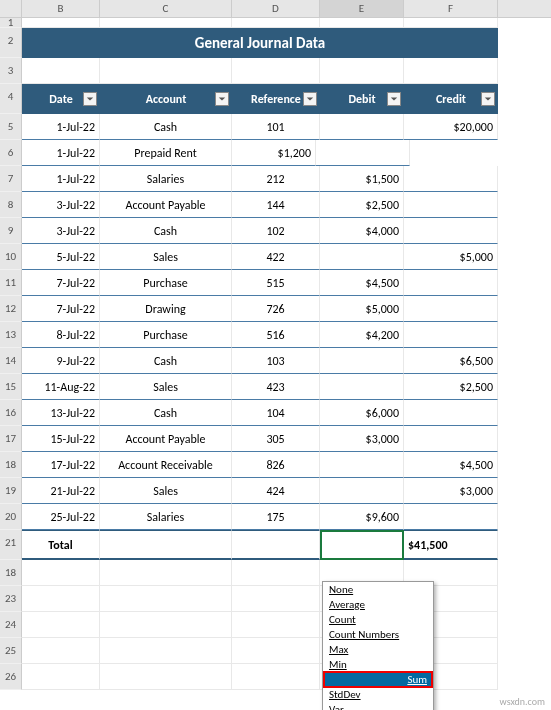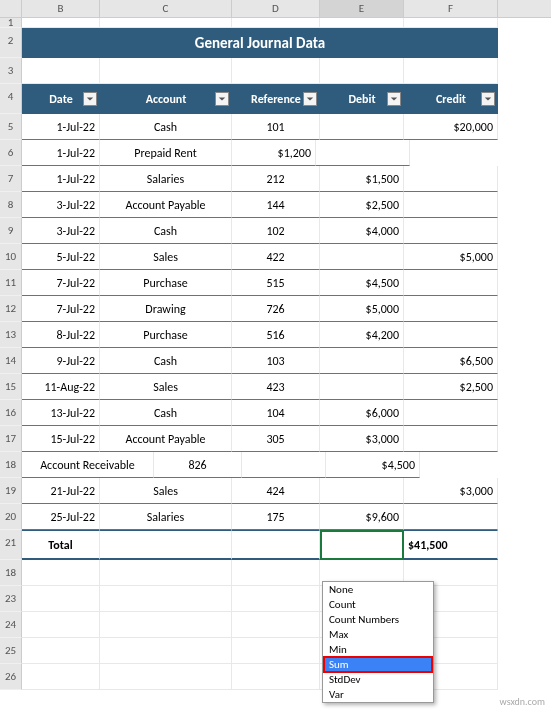--- a/index.html
+++ b/index.html
@@ -36,22 +36,22 @@
     .data-cell { border-bottom: 1px solid #4a7ba6; justify-content: center; }
     .data-cell.right { justify-content: flex-end; }
     .data-cell.cB { justify-content: flex-end; }
     
     .total-row .cell { border-top: 1px solid #2f5b7c; border-bottom: 2px solid #2f5b7c; font-weight: bold; text-align: right; }
     .total-row .cB { justify-content: center; font-weight: bold; }
     
     .active-cell { border: 2px solid #1a7a3e !important; position: relative; }
     
     .context-menu { position: absolute; left: 322px; top: 581px; width: 112px; background: #fff; border: 1px solid #999; box-shadow: 2px 2px 4px rgba(0,0,0,0.3); font-size: 11px; z-index: 10; }
-    .context-menu-item { padding: 1px 6px; line-height: 13px; }
-    .context-menu-item.selected { background: #3b82f6; color: #fff; }
+    .context-menu-item { padding: 1px 6px; line-height: 13px; text-decoration: underline; }
+    .context-menu-item.selected { background: #0369a1; color: #fff; text-align: right; }
     .context-menu-item.highlighted { border: 2px solid #e00; padding: 0 4px; margin: -1px 0; }
     
     .watermark { position: absolute; bottom: 2px; right: 6px; font-size: 10px; color: #aaa; }
   </style>
 </head>
 <body>
 
 <div class="col-headers">
   <div class="col-header col-A"></div>
   <div class="col-header col-B">B</div>
@@ -237,20 +237,21 @@
         <div class="cell data-cell cF right"></div>
       </div>
       <div class="grid-row">
         <div class="cell data-cell cB">15-Jul-22</div>
         <div class="cell data-cell cC">Account Payable</div>
         <div class="cell data-cell cD">305</div>
         <div class="cell data-cell cE right">$3,000</div>
         <div class="cell data-cell cF right"></div>
       </div>
       <div class="grid-row">
+        <div class="cell data-cell cB">17-Jul-22</div>
         <div class="cell data-cell cC">Account Receivable</div>
         <div class="cell data-cell cD">826</div>
         <div class="cell data-cell cE right"></div>
         <div class="cell data-cell cF right">$4,500</div>
       </div>
       <div class="grid-row">
         <div class="cell data-cell cB">21-Jul-22</div>
         <div class="cell data-cell cC">Sales</div>
         <div class="cell data-cell cD">424</div>
         <div class="cell data-cell cE right"></div>
@@ -308,20 +309,21 @@
       <div class="cell cB"></div>
       <div class="cell cC"></div>
       <div class="cell cD"></div>
       <div class="cell cE"></div>
       <div class="cell cF"></div>
     </div>
 </div>
 
 <div class="context-menu" id="ctx-menu">
     <div class="context-menu-item">None</div>
+    <div class="context-menu-item">Average</div>
     <div class="context-menu-item">Count</div>
     <div class="context-menu-item">Count Numbers</div>
     <div class="context-menu-item">Max</div>
     <div class="context-menu-item">Min</div>
     <div class="context-menu-item selected highlighted">Sum</div>
     <div class="context-menu-item">StdDev</div>
     <div class="context-menu-item">Var</div>
   </div>
 
 <div class="watermark">wsxdn.com</div>

